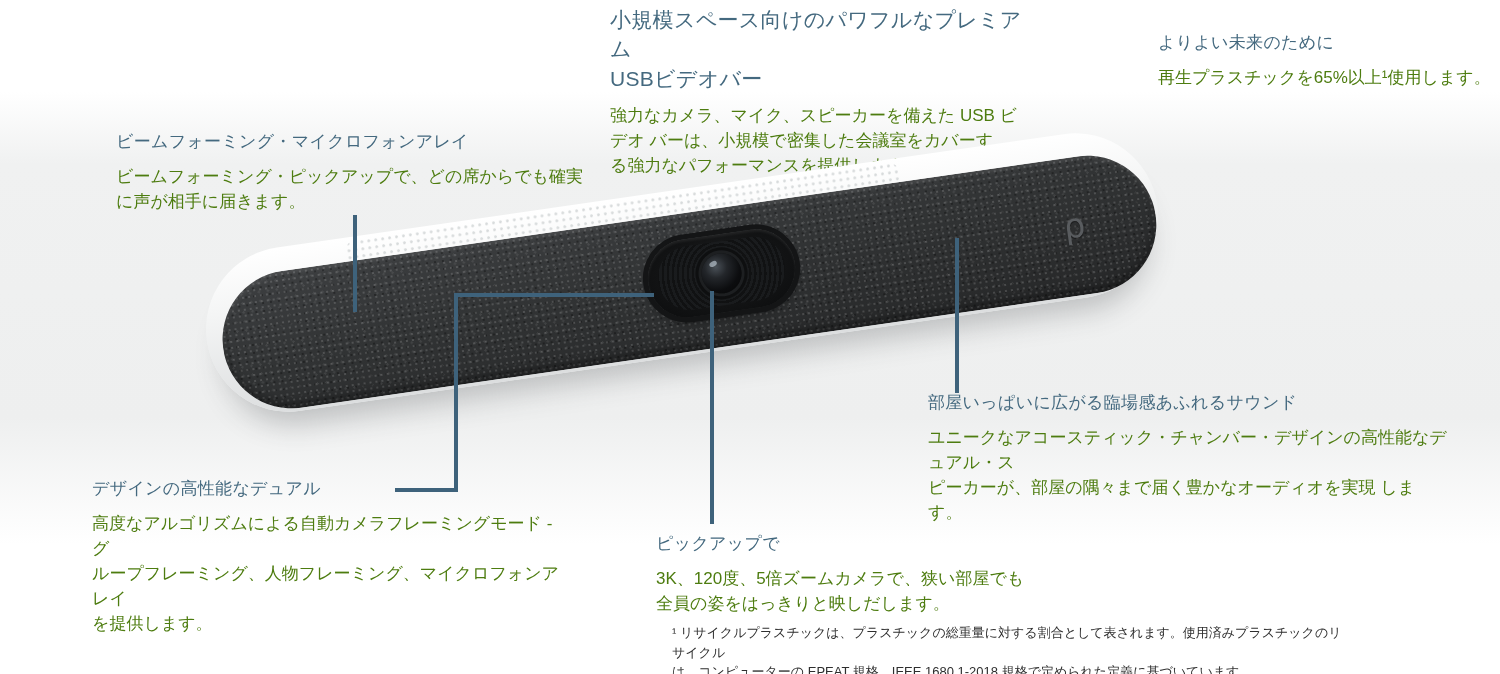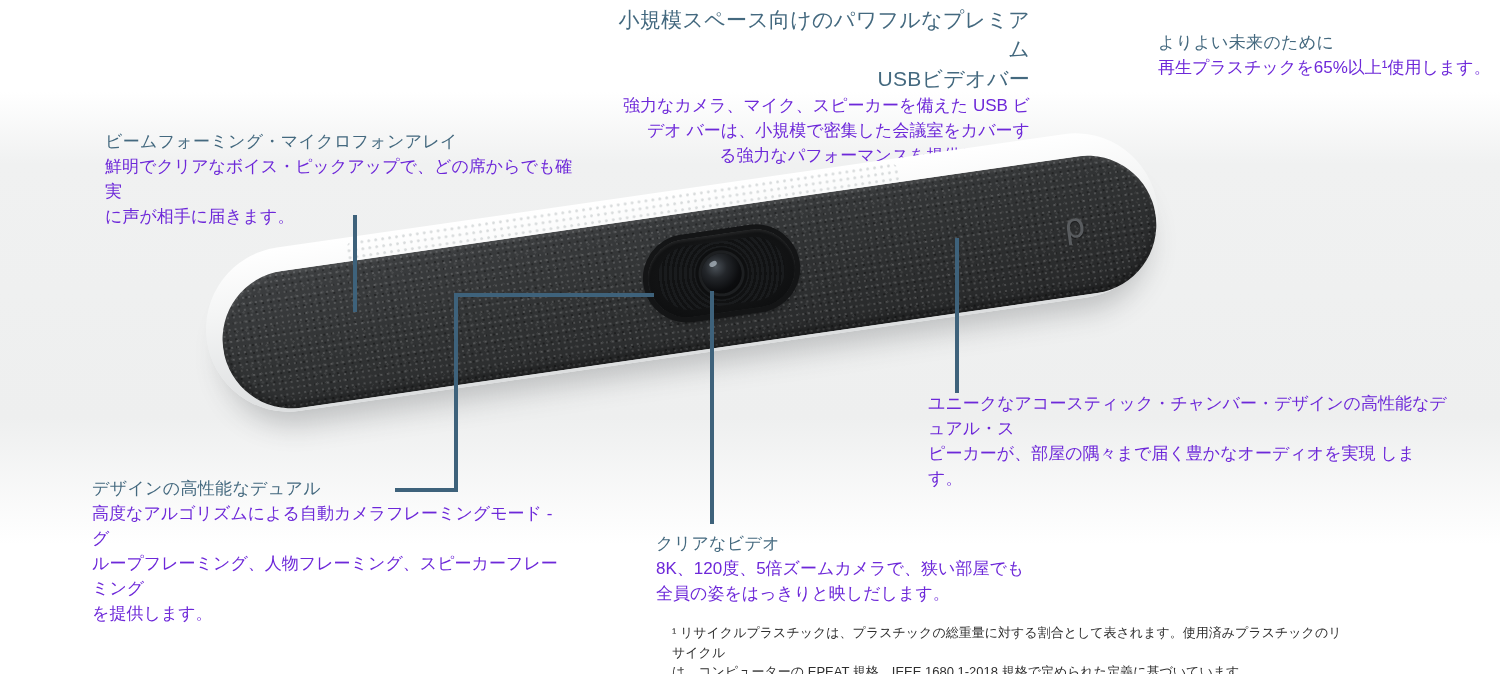--- a/index.html
+++ b/index.html
@@ -17,26 +17,26 @@
       rgba(241,242,242,0) 0%, #f0f1f1 16%, #eeefef 72%, rgba(255,255,255,0) 100%);
   }
 
   
   .callout { position:absolute; }
   .feature-title {
     color:#44697f; font-size:17px; line-height:1.4;
     white-space:pre-line; letter-spacing:0.3px;
   }
   .feature-body {
-    color:#6d28d9; font-size:17px; line-height:1.47; margin-top:1px;
+    color:#4d7c0f; font-size:17px; line-height:1.47; margin-top:11px;
     white-space:pre-line;
   }
-  .callout-intro          { left:610px;  top:5px;   width:420px;text-align:right; }
+  .callout-intro          { left:610px;  top:5px;   width:420px; }
   .callout-sustainability { left:1158px; top:31px;  width:340px; }
-  .callout-beamforming    { left:105px;  top:130px; width:470px; }
+  .callout-beamforming    { left:116px;  top:130px; width:470px; }
   .callout-dynamic        { left:92px;   top:477px; width:470px; }
   .callout-clear          { left:656px;  top:532px; width:410px; }
   .callout-sound          { left:928px;  top:391px; width:520px; }
 
   .footnote {
     position:absolute; left:672px; top:623px; width:680px;
     color:#2e2e2e; font-size:13px; line-height:1.5; white-space:pre-line;
   }
 
   
@@ -136,36 +136,37 @@
 る強力なパフォーマンスを提供します。</div>
 </div>
 
 <div class="callout callout-sustainability">
   <div class="feature-title">よりよい未来のために</div>
   <div class="feature-body">再生プラスチックを65%以上¹使用します。</div>
 </div>
 
 <div class="callout callout-beamforming">
   <div class="feature-title">ビームフォーミング・マイクロフォンアレイ</div>
-  <div class="feature-body">鮮明でクリアなボイス・ピックアップで、どの席からでも確実
+  <div class="feature-body">ビームフォーミング・ピックアップで、どの席からでも確実
 に声が相手に届きます。</div>
 </div>
 
 <div class="callout callout-dynamic">
   <div class="feature-title">デザインの高性能なデュアル</div>
   <div class="feature-body">高度なアルゴリズムによる自動カメラフレーミングモード - グ
-ループフレーミング、人物フレーミング、スピーカーフレーミング
+ループフレーミング、人物フレーミング、マイクロフォンアレイ
 を提供します。</div>
 </div>
 
 <div class="callout callout-clear">
-  <div class="feature-title">クリアなビデオ</div>
-  <div class="feature-body">8K、120度、5倍ズームカメラで、狭い部屋でも
+  <div class="feature-title">ピックアップで</div>
+  <div class="feature-body">3K、120度、5倍ズームカメラで、狭い部屋でも
 全員の姿をはっきりと映しだします。</div>
 </div>
 
 <div class="callout callout-sound">
+  <div class="feature-title">部屋いっぱいに広がる臨場感あふれるサウンド</div>
   <div class="feature-body">ユニークなアコースティック・チャンバー・デザインの高性能なデュアル・ス
 ピーカーが、部屋の隅々まで届く豊かなオーディオを実現 します。</div>
 </div>
 
 <div class="footnote">¹ リサイクルプラスチックは、プラスチックの総重量に対する割合として表されます。使用済みプラスチックのリサイクル
 は、コンピューターの EPEAT 規格、IEEE 1680.1-2018 規格で定められた定義に基づいています。</div>
 
 </body></html>

